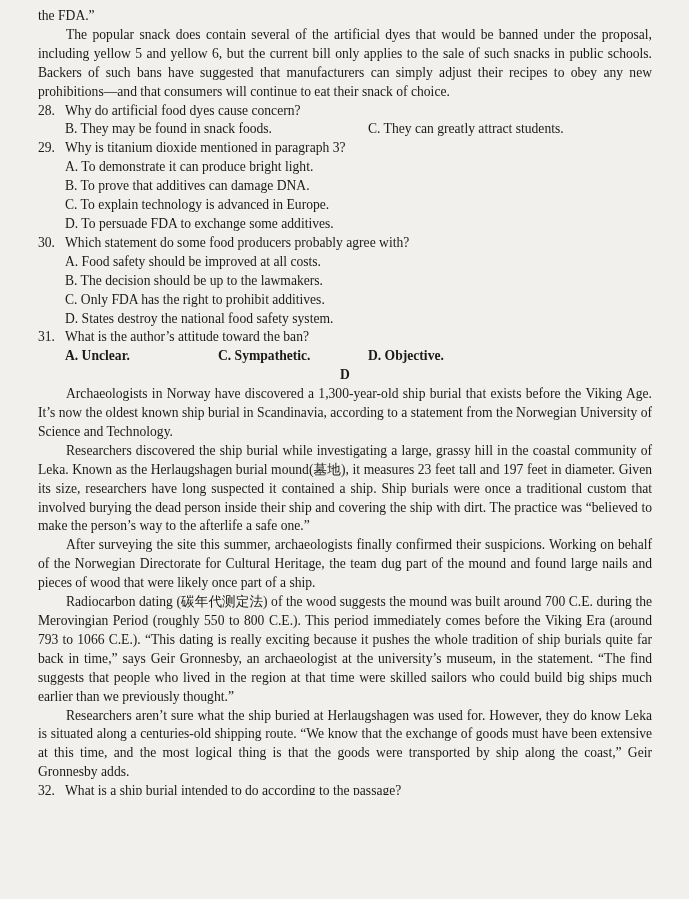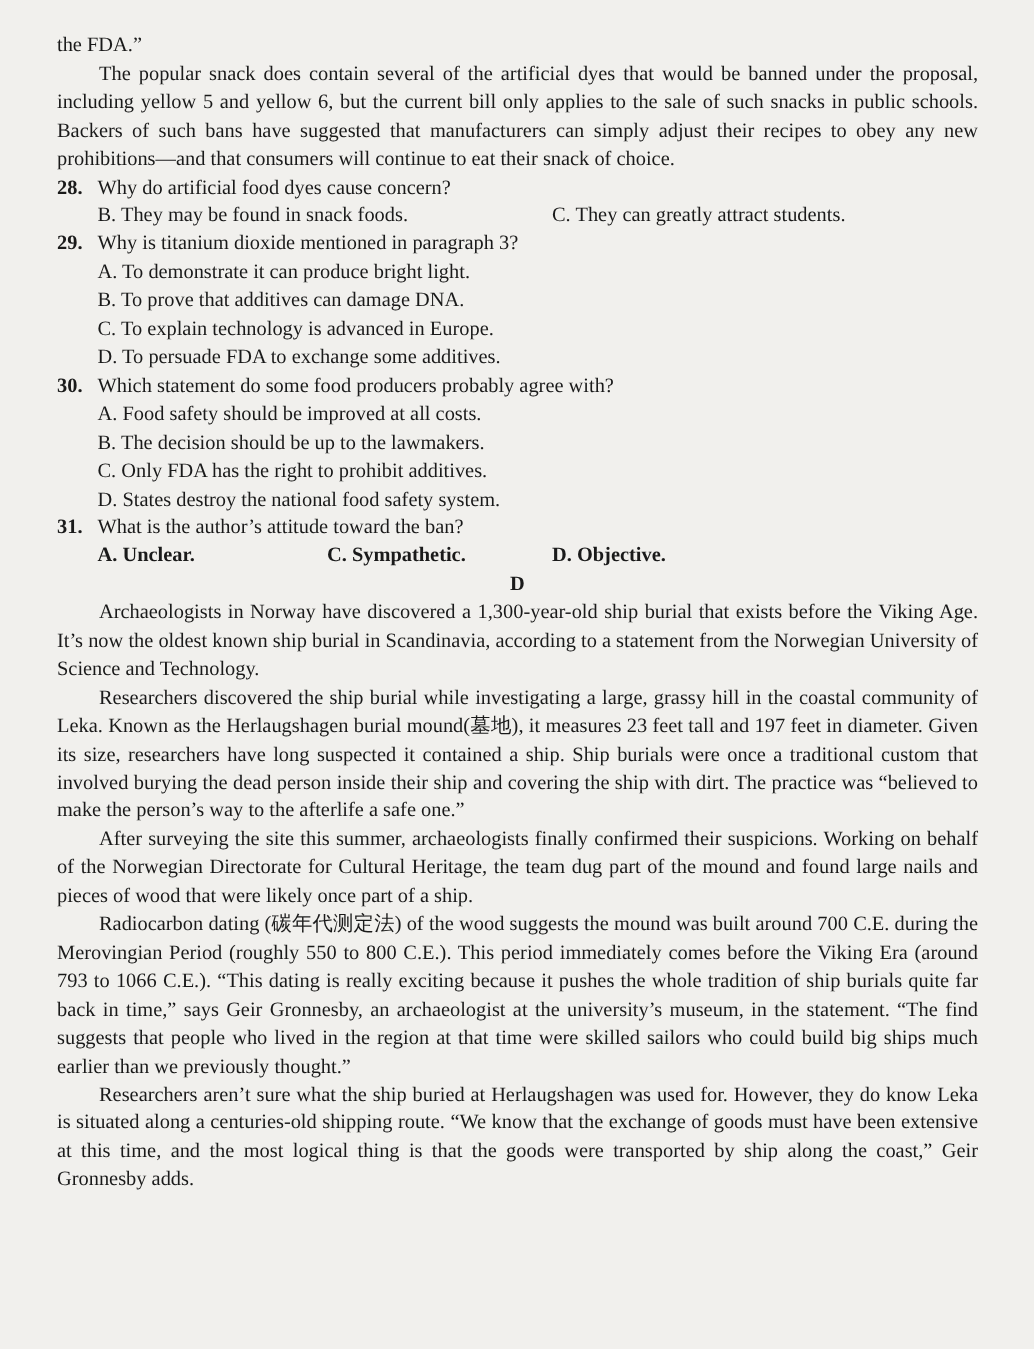--- a/index.html
+++ b/index.html
@@ -8,34 +8,34 @@
     background: #f1f0ed;
     font-family: "Liberation Serif", "DejaVu Serif", serif;
     font-size: 13.6px;
     line-height: 18.9px;
     color: #1a1a1a;
     overflow: hidden;
   }
   .page {
     width: 689px;
     height: 795px;
-    padding: 21px 37px 6px 38px;
+    padding: 7px 37px 6px 38px;
     background: #f1f0ed;
     overflow: hidden;
     border-radius: 21px;
   }
   .frag { text-align: left; }
   .para {
     text-align: justify;
     text-indent: 28px;
   }
   .q-head { display: flex; align-items: baseline; }
   .q-num {
     flex: 0 0 27px;
-    font-weight: bold;
+    font-weight: normal;
     white-space: nowrap;
   }
   .q-text { flex: 1 1 auto; }
   .opts { margin-left: 27px; }
   .opt-line { display: block; }
   .grid-2 {
     display: grid;
     grid-template-columns: 303px 1fr;
     margin-left: 27px;
   }

